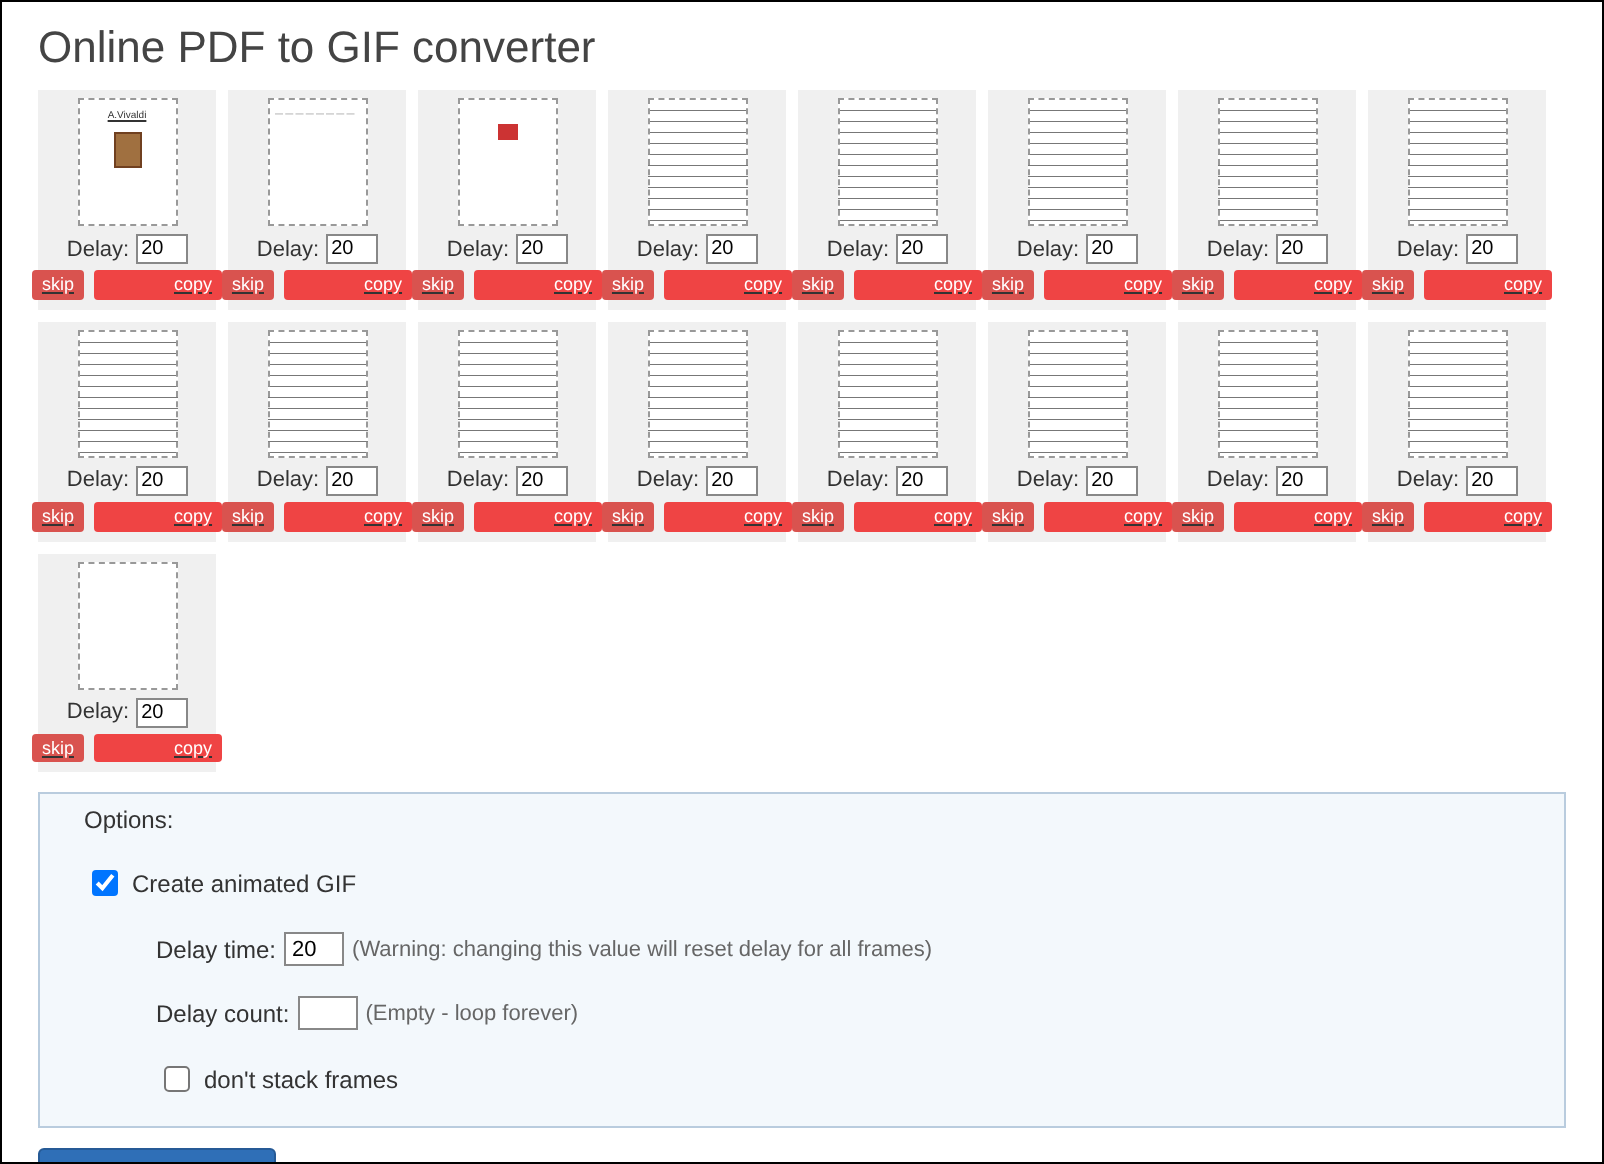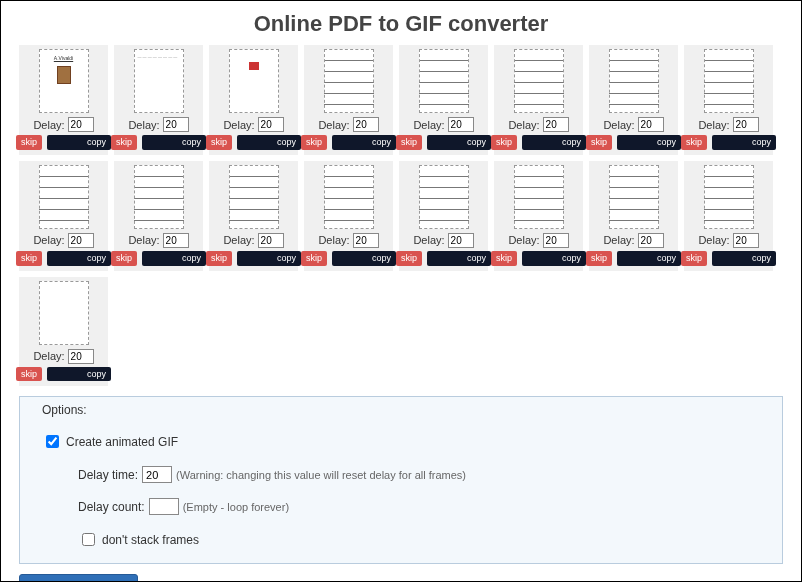--- a/index.html
+++ b/index.html
@@ -12,24 +12,23 @@
   }
   .page {
     width: 802px;
     height: 582px;
     border: 1px solid #000;
     padding: 8px 18px 12px 18px;
     overflow: hidden;
   }
   h1 {
     font-size: 22px;
-    font-weight: 700;
+    font-weight: 400;
     margin: 2px 0 8px 0;
     color: #444;
-    text-align: center;
   }
   .hint {
     font-size: 12px;
     color: #333;
     margin-bottom: 8px;
   }
   .frames {
     display: flex;
     flex-wrap: wrap;
     gap: 6px;
@@ -98,32 +97,33 @@
     height: 15px;
     font-size: 10px;
     padding: 0 2px;
     border: 1px solid #888;
     text-align: left;
   }
   .btn-row {
     margin-top: 3px;
     display: flex;
     gap: 5px;
+    text-decoration: underline;
   }
   .btn {
     font-size: 9px;
     color: #fff;
     border: none;
     padding: 2px 5px;
     border-radius: 2px;
     cursor: pointer;
     line-height: 1.2;
   }
   .btn-skip { background: #d9534f; }
-  .btn-copy { background: #0f172a; padding-left: 40px; }
+  .btn-copy { background: #ef4444; padding-left: 40px; }
 
   .options-panel {
     margin-top: 10px;
     border: 1px solid #b9ccde;
     background: #f3f8fc;
     padding: 6px 10px 10px 22px;
     font-size: 12px;
   }
   .options-title { margin-bottom: 2px; }
   .opt-row { margin: 15px 0 4px 0; display:flex; align-items:center; gap:4px;}

